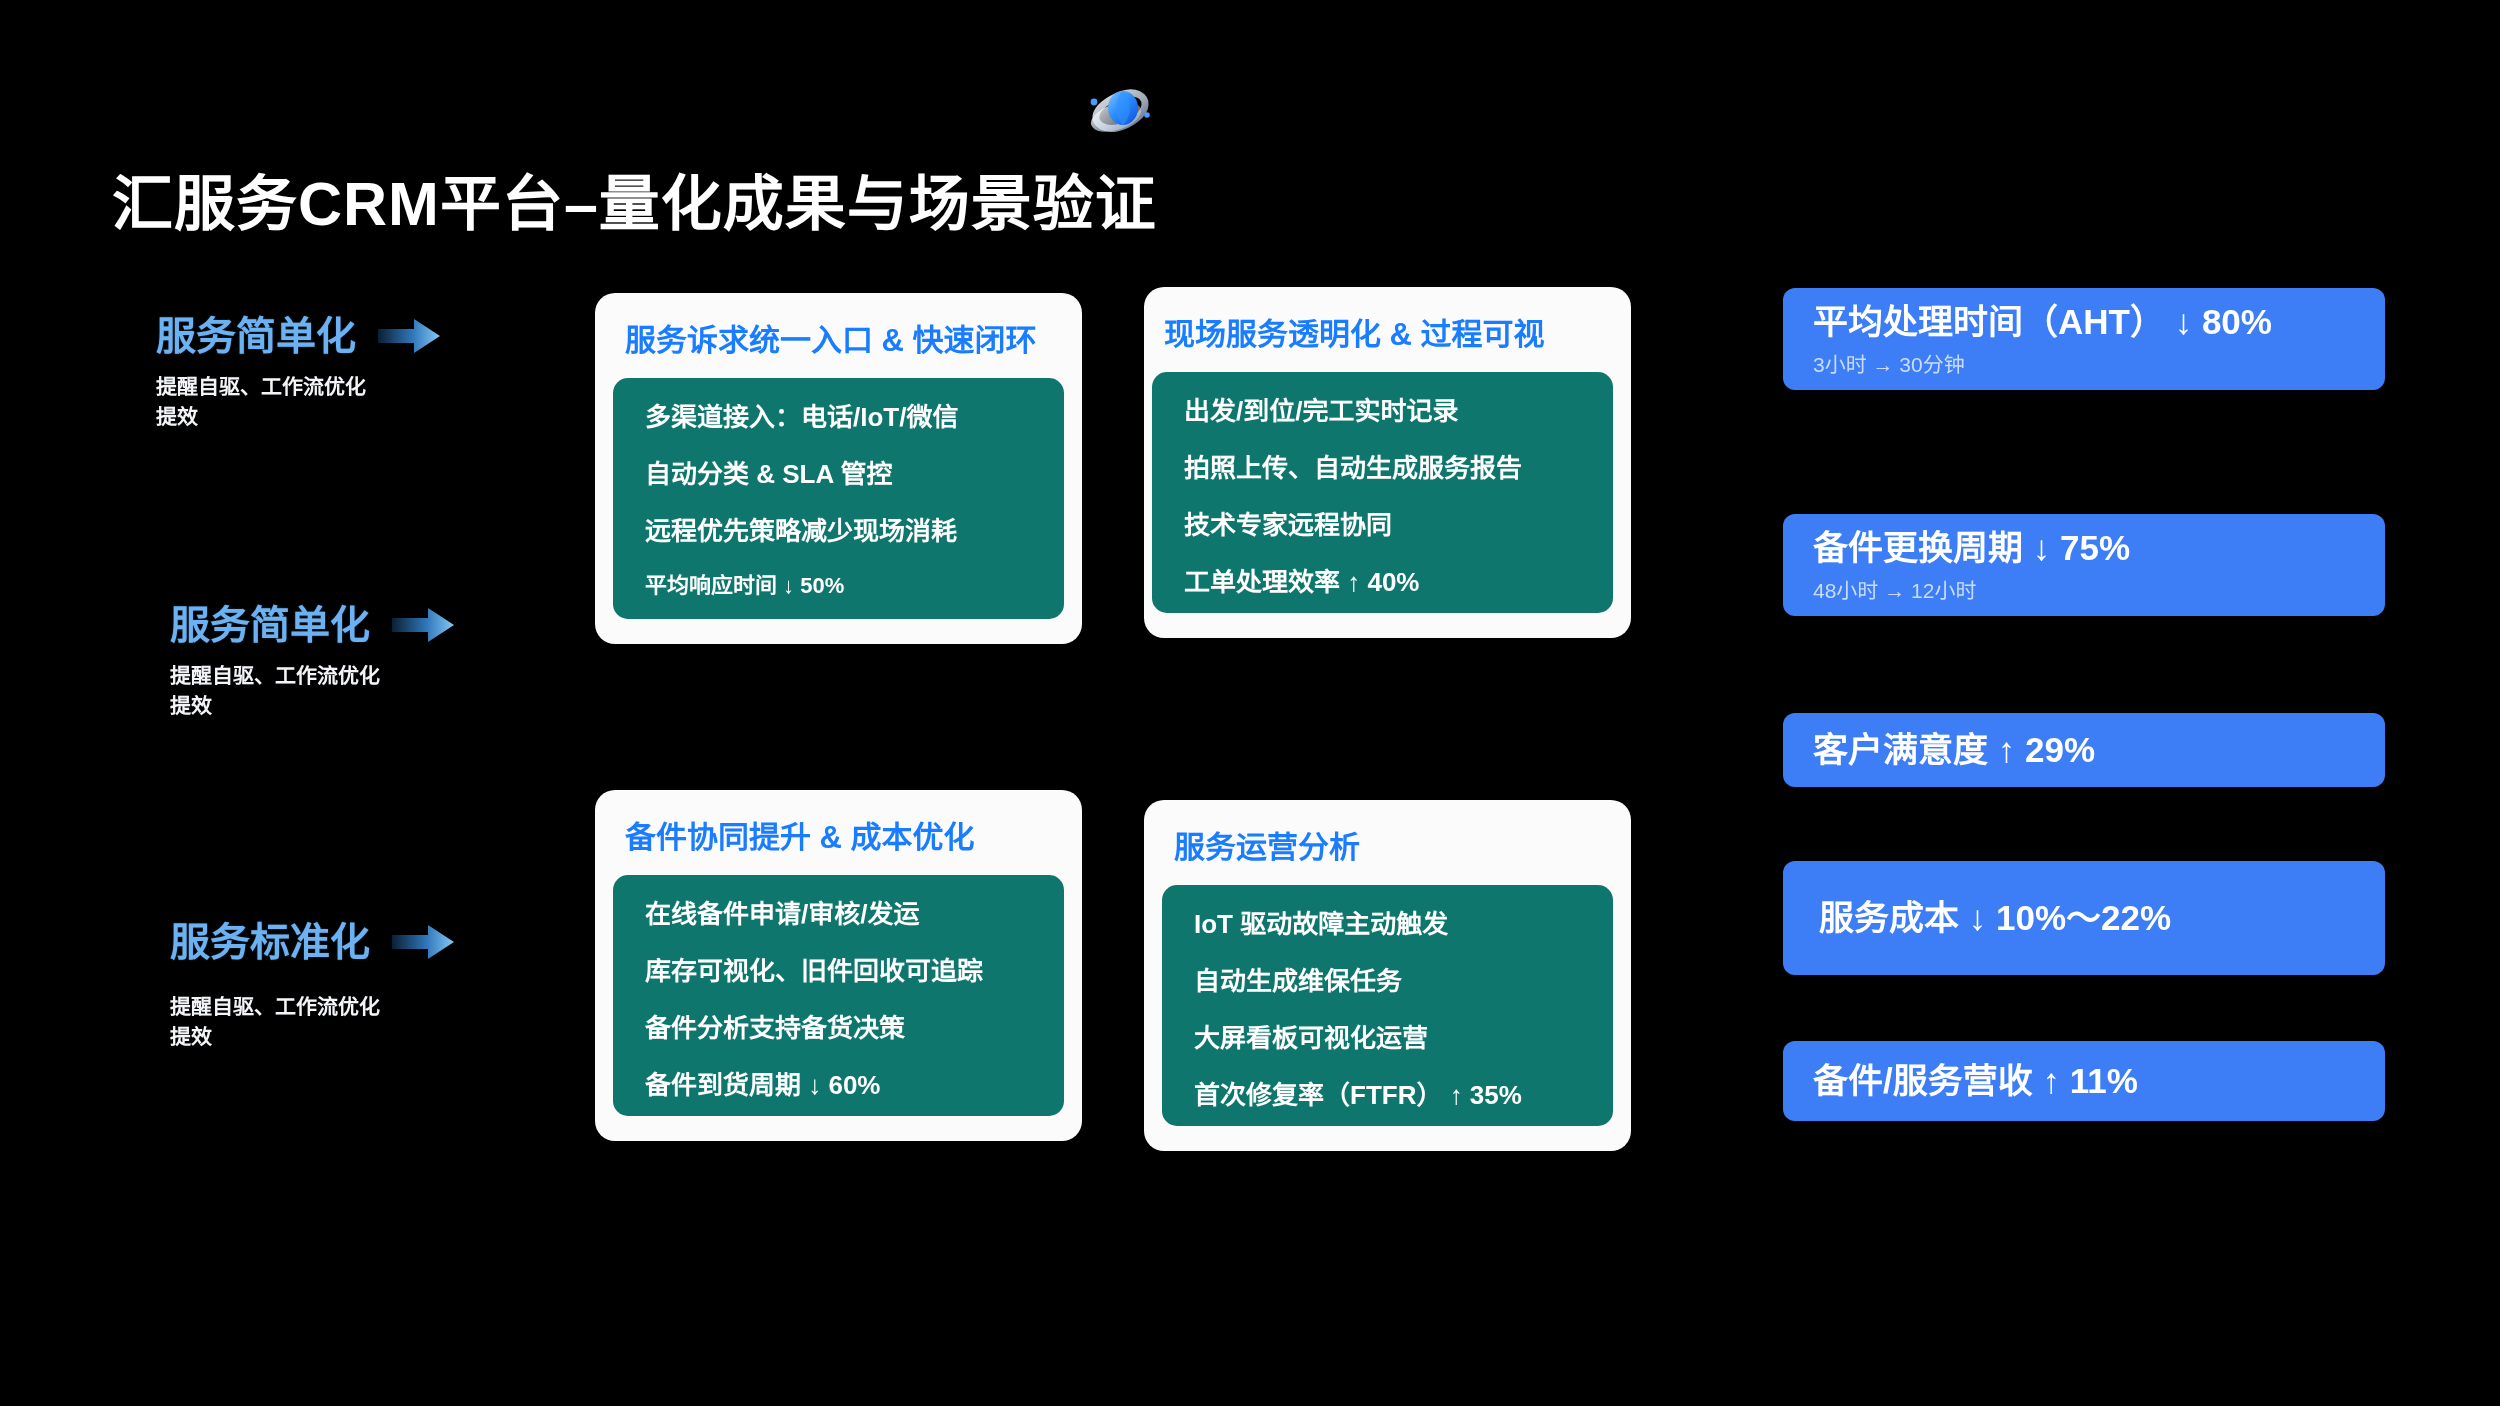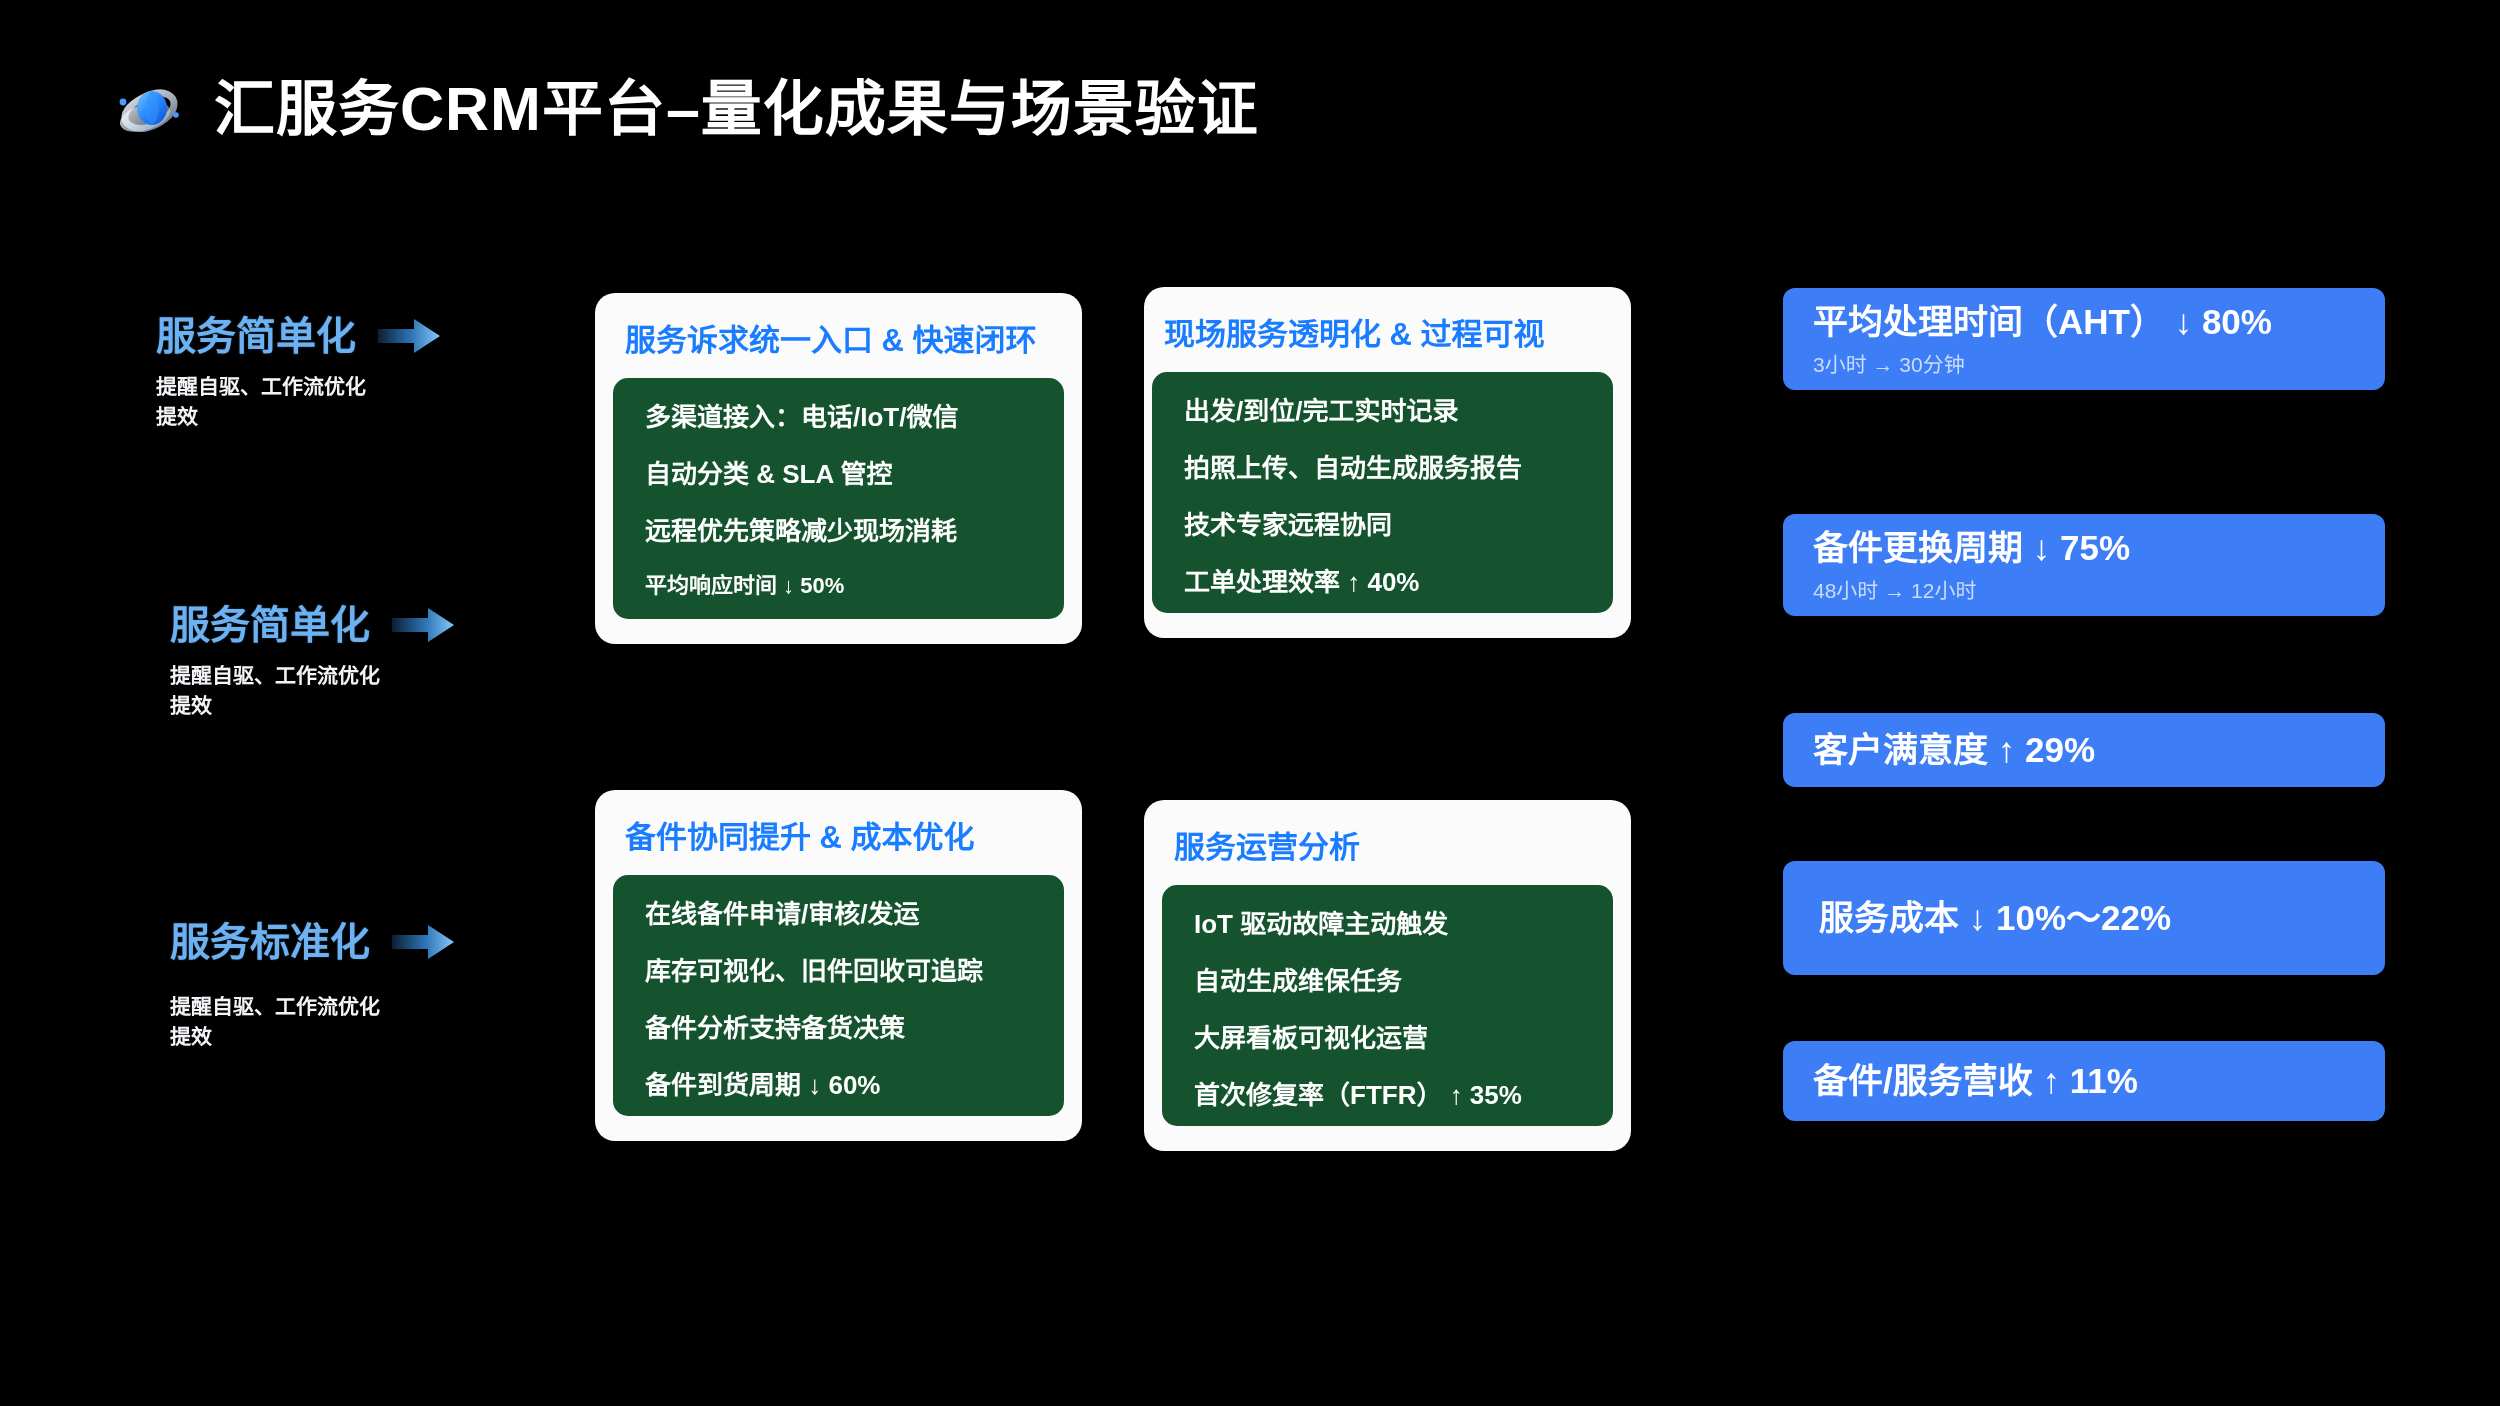--- a/index.html
+++ b/index.html
@@ -10,21 +10,21 @@
     font-family:"Liberation Sans","DejaVu Sans",sans-serif;
     overflow:hidden;
     position:relative;
     -webkit-font-smoothing:antialiased;
   }
   .slide{position:relative;width:2500px;height:1406px;}
 
   
   .header{
     position:absolute;left:112px;top:72px;
-    display:flex;align-items:center;gap:28px;
+    display:flex;align-items:flex-end;gap:28px;flex-direction:column;
   }
   .logo{
     width:74px;height:74px;position:relative;flex:0 0 auto;
   }
   .logo svg{display:block;width:74px;height:74px;}
   .title{
     color:#ffffff;
     font-size:61px;
     font-weight:700;
     letter-spacing:1px;
@@ -66,21 +66,21 @@
   .card-title{
     color:#1a7dff;
     font-size:31px;
     font-weight:700;
     line-height:1;
     margin:6px 0 0 12px;
     white-space:nowrap;
   }
   .card-panel{
     margin-top:22px;
-    background:#14532d;
+    background:#0f766e;
     border-radius:15px;
     box-sizing:border-box;
     padding:26px 0 26px 0;
     height:241px;
     display:flex;
     flex-direction:column;
     justify-content:flex-start;
   }
   .panel-line{
     color:#ffffff;

